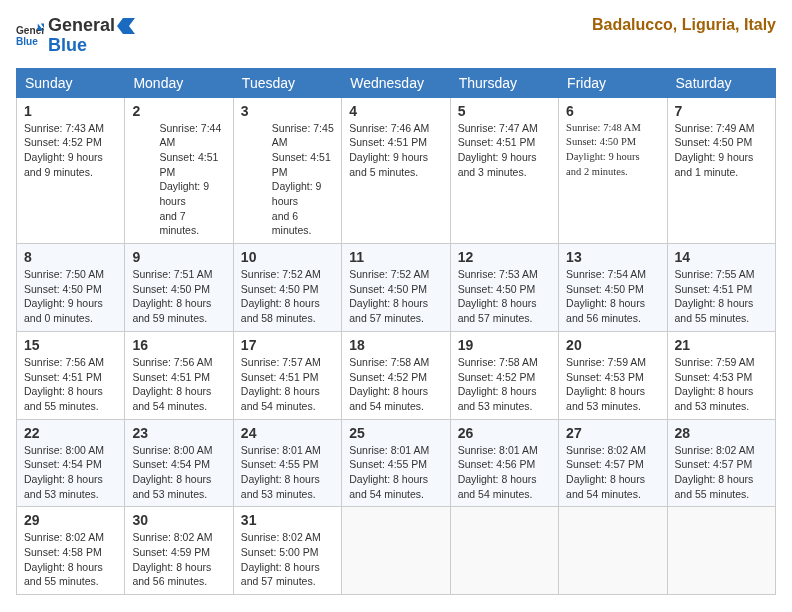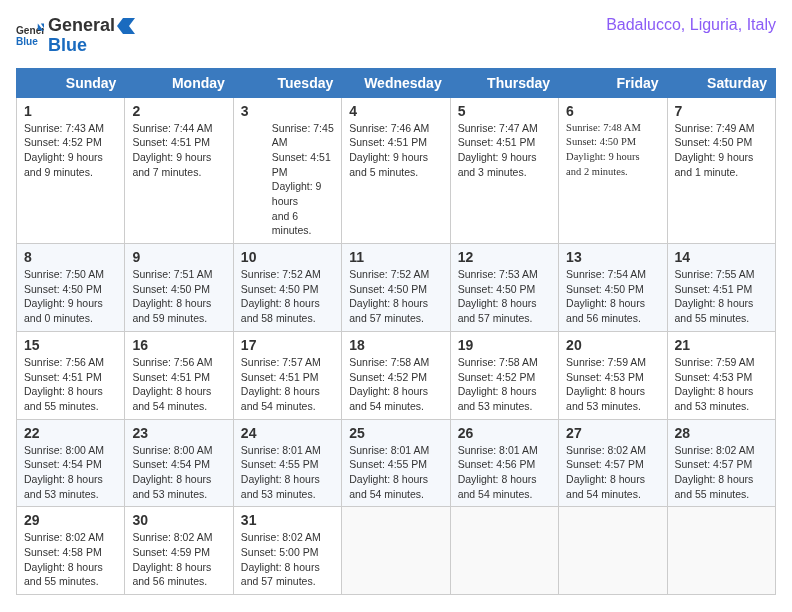--- a/index.html
+++ b/index.html
@@ -35,33 +35,34 @@
     .title-area {
       text-align: right;
     }
     .month-title {
       font-size: 32px;
       font-weight: bold;
       color: #333;
     }
     .location {
       font-size: 16px;
-      color: #8b5cf6;
+      color: #a16207;
+      font-weight: bold;
     }
     .calendar {
       width: 100%;
       border-collapse: collapse;
     }
     .calendar th {
       background-color: #3a7abf;
       color: white;
-      text-align: right;
+      text-align: left;
       padding: 6px 8px;
       font-size: 14px;
-      font-weight: bold;
+      font-weight: normal;
       border: 1px solid #3a7abf;
     }
     .calendar td {
       vertical-align: top;
       padding: 5px 7px;
       border: 1px solid #ccc;
       width: calc(100% / 7);
       min-height: 80px;
       background: #fff;
       font-size: 11px;
@@ -127,21 +128,21 @@
   <tr>
         <td>
           <span class="day-number">1</span>
           <div class="day-info" style="white-space: pre-line;">Sunrise: 7:43 AM
 Sunset: 4:52 PM
 Daylight: 9 hours
 and 9 minutes.</div>
         </td>
         <td>
           <span class="day-number">2</span>
-          <div class="day-info" style="white-space: pre-line;">Sunrise: 7:44 AM
+          <div class="day-info" style="white-space: pre-line; margin-left: 27px;">Sunrise: 7:44 AM
 Sunset: 4:51 PM
 Daylight: 9 hours
 and 7 minutes.</div>
         </td>
         <td>
           <span class="day-number">3</span>
           <div class="day-info" style="white-space: pre-line; margin-left: 31px;">Sunrise: 7:45 AM
 Sunset: 4:51 PM
 Daylight: 9 hours
 and 6 minutes.</div>

